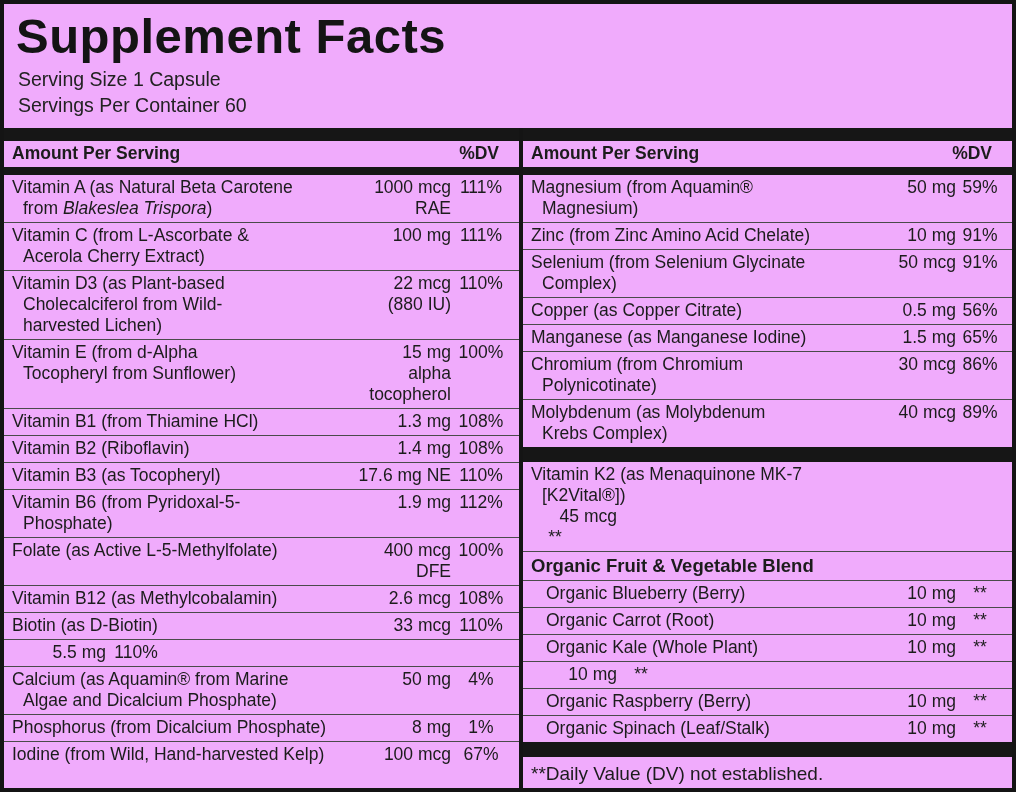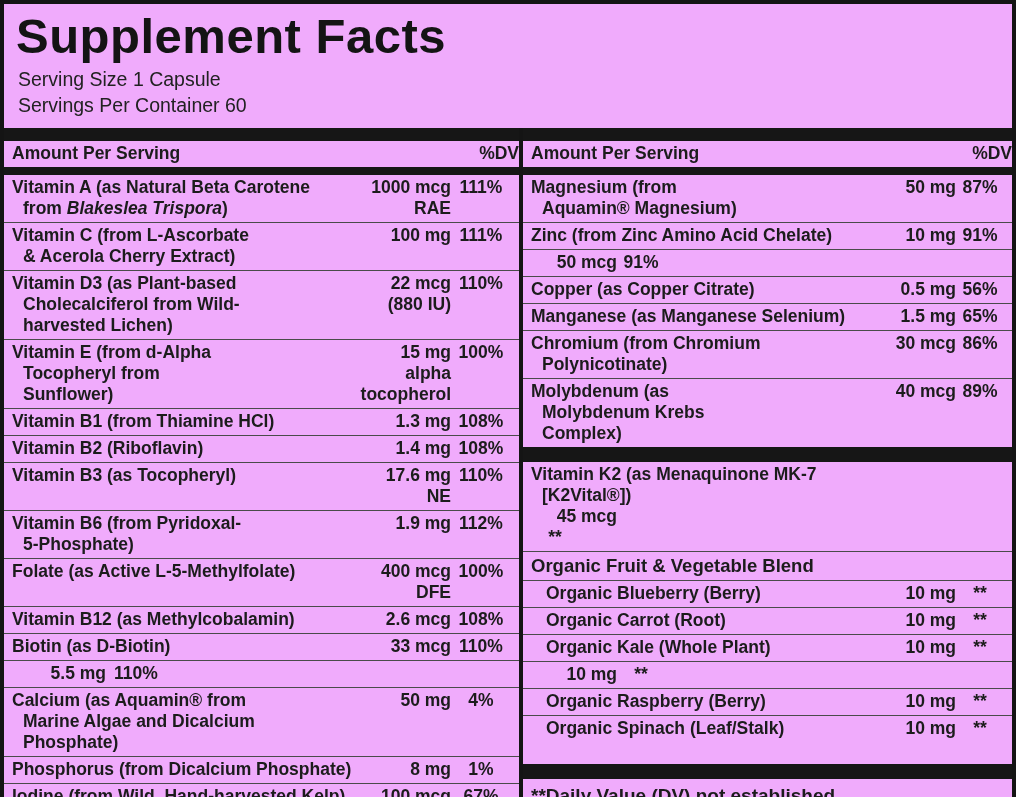--- a/index.html
+++ b/index.html
@@ -28,28 +28,28 @@
   .col-left  { width: 515px; }
   .col-divider { width: 4px; background: #141414; }
   .col-right { flex: 1; }
 
   .bar-thick { height: 13px; background: #161616; }
   .bar-thin  { height: 8px;  background: #161616; }
   .bar-mid   { height: 15px; background: #161616; }
 
   .col-header {
     display: flex; justify-content: space-between;
-    padding: 2px 0 3px 8px; font-size: 17.5px; font-weight: bold;
+    padding: 2px 20px 3px 8px; font-size: 17.5px; font-weight: bold;
     align-items: flex-end;
   }
   .rows { display: flex; flex-direction: column; flex: 1; }
   .row {
     display: flex; align-items: flex-start;
     padding: 2px 8px 3px 8px;
-    font-size: 17.5px; line-height: 21px; font-weight: bold;
+    font-size: 17.5px; line-height: 21px;
   }
   .row + .row, .bar-mid + .row, .row.hair { border-top: 1.5px solid #4a4a4a; }
   .name { flex: 1; }
   .nm { display: block; padding-left: 11px; text-indent: -11px; }
   .nm.nw { white-space: nowrap; }
   .mw205 { max-width: 205px; } .mw225 { max-width: 225px; }
   .mw230 { max-width: 230px; } .mw235 { max-width: 235px; }
   .mw240 { max-width: 240px; } .mw250 { max-width: 250px; }
   .mw280 { max-width: 280px; } .mw300 { max-width: 300px; }
   .mw305 { max-width: 305px; }
@@ -217,47 +217,50 @@
         <span>%DV</span>
       </div>
       <div class="bar-thin"></div>
       <div class="rows">
 
         <div class="row">
           <div class="name">
               <span class="nm mw225">Magnesium (from Aquamin® Magnesium)</span>
             </div>
           <div class="amt">50 mg</div>
-          <div class="dv">87%</div>
+          <div class="dv">59%</div>
         </div>
 
         <div class="row">
           <div class="name">
               <span class="nm nw">Zinc (from Zinc Amino Acid Chelate)</span>
             </div>
           <div class="amt">10 mg</div>
           <div class="dv">91%</div>
         </div>
 
         <div class="row">
+          <div class="name">
+              <span class="nm mw280">Selenium (from Selenium Glycinate Complex)</span>
+            </div>
           <div class="amt">50 mcg</div>
           <div class="dv">91%</div>
         </div>
 
         <div class="row">
           <div class="name">
               <span class="nm nw">Copper (as Copper Citrate)</span>
             </div>
           <div class="amt">0.5 mg</div>
           <div class="dv">56%</div>
         </div>
 
         <div class="row">
           <div class="name">
-              <span class="nm nw">Manganese (as Manganese Selenium)</span>
+              <span class="nm nw">Manganese (as Manganese Iodine)</span>
             </div>
           <div class="amt">1.5 mg</div>
           <div class="dv">65%</div>
         </div>
 
         <div class="row">
           <div class="name">
               <span class="nm mw240">Chromium (from Chromium Polynicotinate)</span>
             </div>
           <div class="amt">30 mcg</div>

